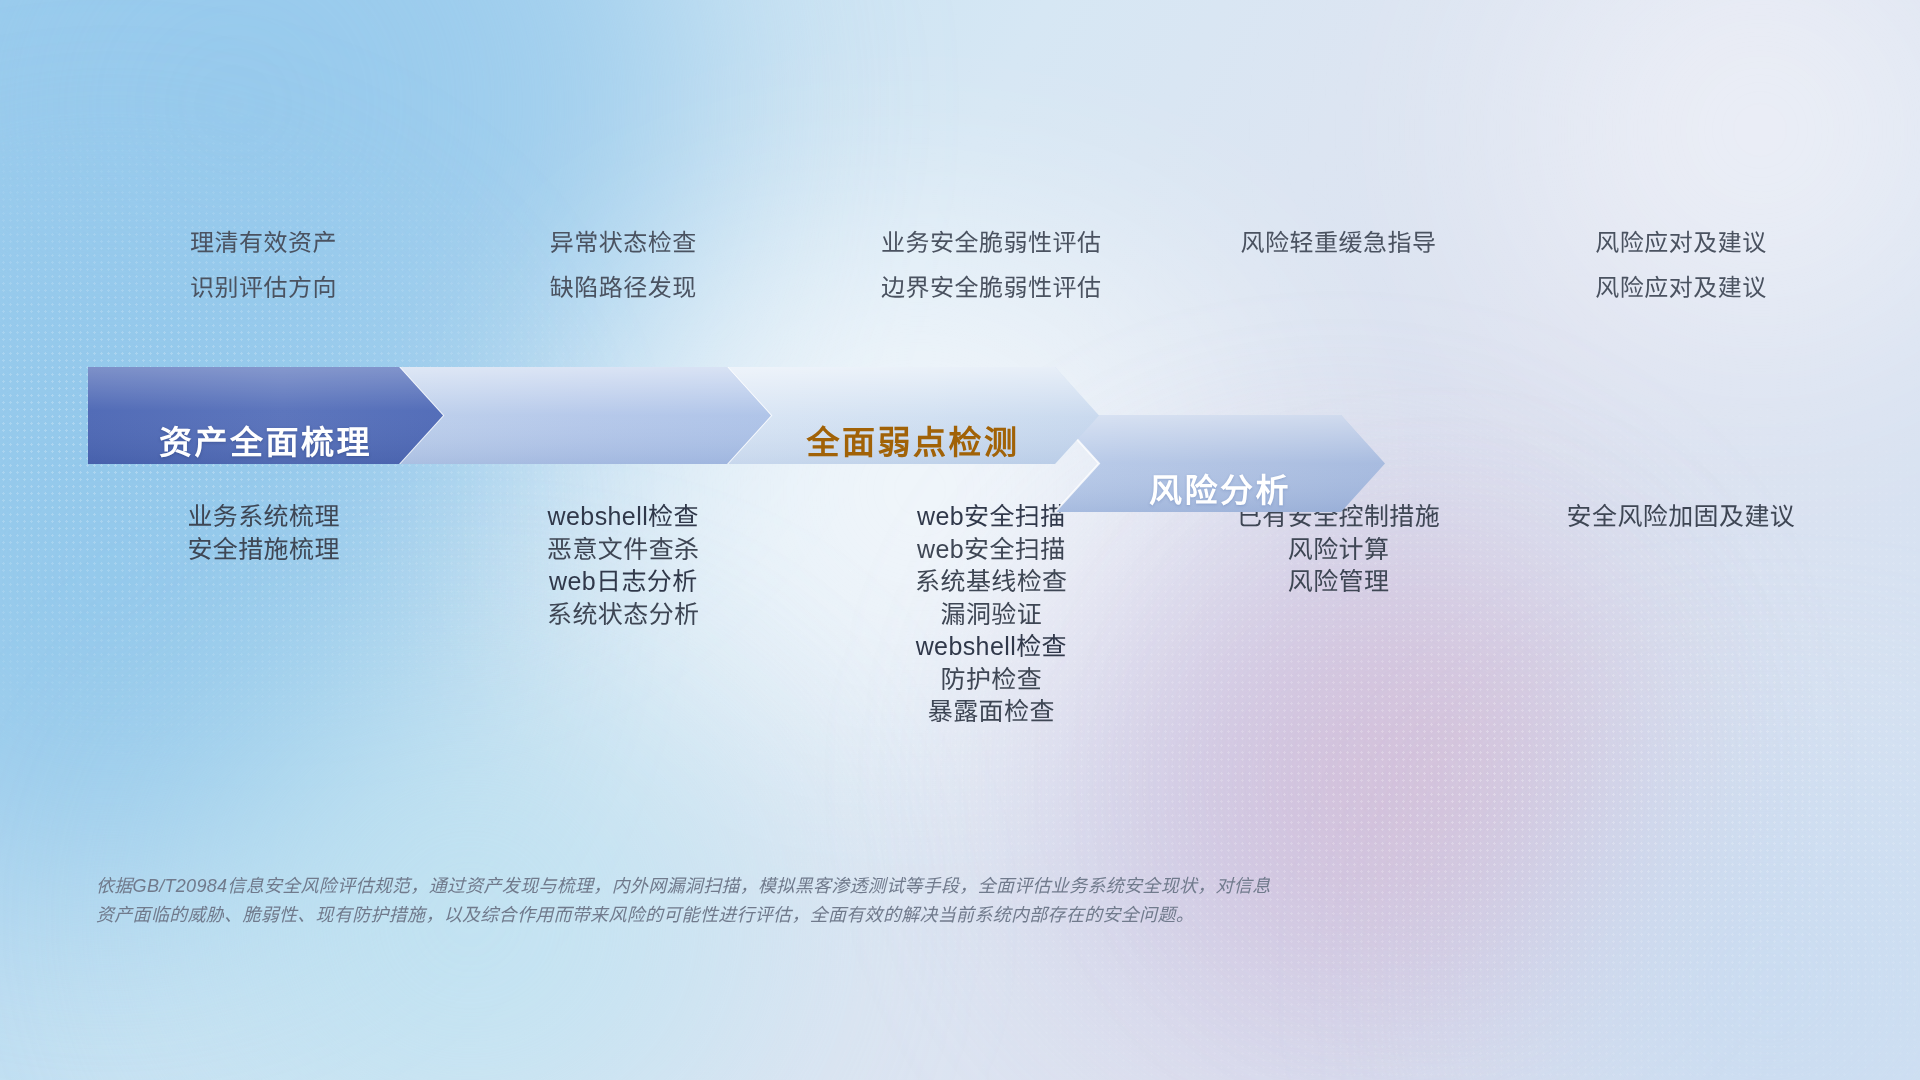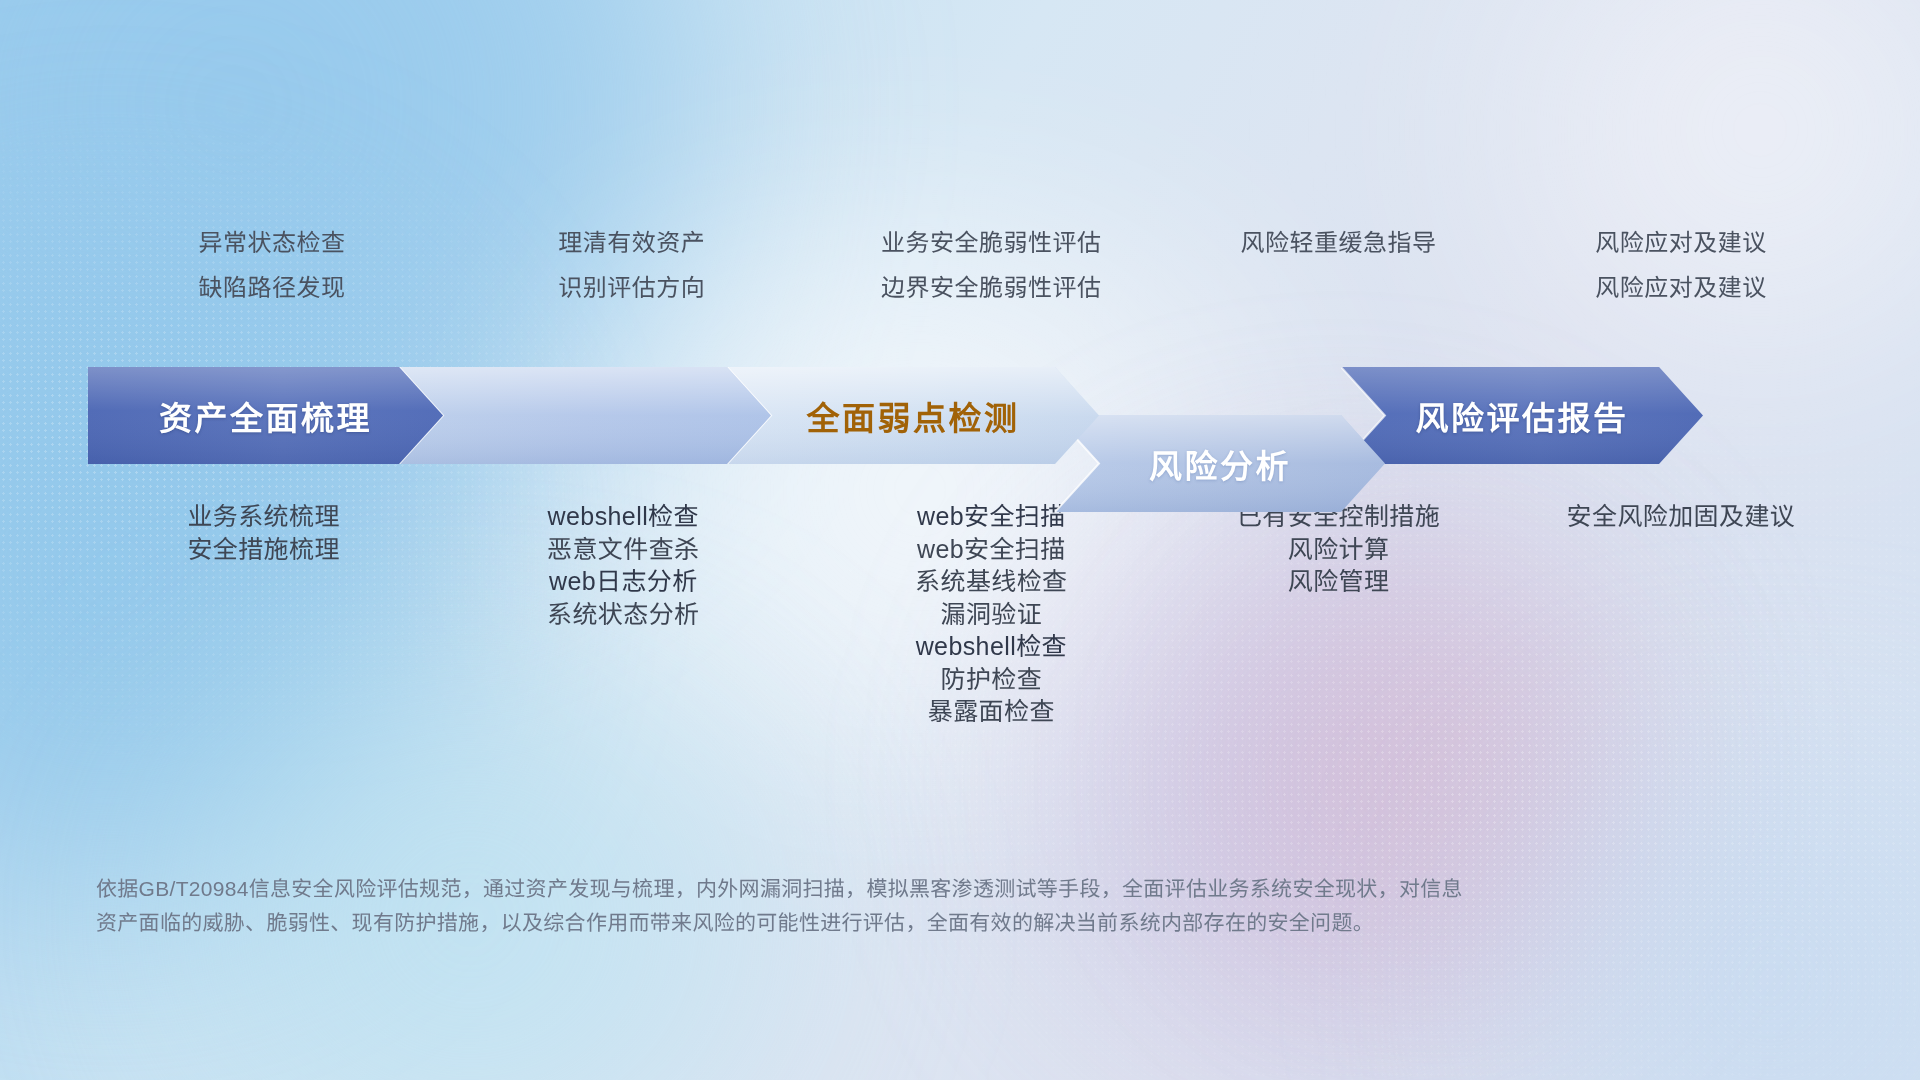--- a/index.html
+++ b/index.html
@@ -123,21 +123,21 @@
     left: 88px;
     top: 367px;
     width: 1770px;
     height: 97px;
     display: flex;
   }
   .arrow-seg {
     position: relative;
     height: 100%;
     display: flex;
-    align-items: center;
+    align-items: flex-end;
     justify-content: center;
   }
   .arrow-seg .shape {
     position: absolute;
     inset: 0;
   }
   .arrow-seg .label {
     position: relative;
     z-index: 3;
     font-size: 33px;
@@ -185,24 +185,25 @@
     letter-spacing: 0.4px;
   }
   .list-item.strong { font-weight: normal; color: #30384a; }
 
   
   .footer {
     position: absolute;
     left: 96px;
     top: 872px;
     width: 1560px;
-    font-size: 21px;
+    font-size: 18px;
     line-height: 1.62;
     color: #707a8c;
     letter-spacing: 0.3px;
+    font-style: italic;
   }
   .footer p { margin: 0; }
 </style>
 </head>
 <body>
 
 <div class="bg-root">
   <div class="blob blob-sky-tl"></div>
   <div class="blob blob-sky-l"></div>
   <div class="blob blob-white-mid"></div>
@@ -211,28 +212,28 @@
   <div class="blob blob-cyan-bl"></div>
   <div class="blob blob-blue-br"></div>
   <div class="blob blob-white-tr"></div>
   <div class="dot-mesh"></div>
 </div>
 
 <div class="stage">
 
   <div class="caption-row">
 
+    <div class="caption-col" style="width:355px">
+      <div class="caption-line">理清有效资产</div>
+      <div class="caption-line">识别评估方向</div>
+    </div>
+
     <div class="caption-col" style="width:372px">
       <div class="caption-line">异常状态检查</div>
       <div class="caption-line">缺陷路径发现</div>
-    </div>
-
-    <div class="caption-col" style="width:355px">
-      <div class="caption-line">理清有效资产</div>
-      <div class="caption-line">识别评估方向</div>
     </div>
 
     <div class="caption-col" style="width:372px">
       <div class="caption-line">业务安全脆弱性评估</div>
       <div class="caption-line">边界安全脆弱性评估</div>
     </div>
 
     <div class="caption-col" style="width:330px">
       <div class="caption-line">风险轻重缓急指导</div>
     </div>
@@ -321,40 +322,20 @@
             <stop offset="100%" stop-color="#7f96c4" stop-opacity="0.22"></stop>
           </linearGradient>
         </defs>
         <path d="M0,0 L286,0 L330,48.5 L286,97 L0,97 L44,48.5 Z" fill="url(#g4)"></path>
         <path d="M0,0 L286,0 L330,48.5 L286,97 L0,97 L44,48.5 Z" fill="url(#e4)"></path>
         <path d="M0,0 L44,48.5 L0,97" fill="none" stroke="#ffffff" stroke-opacity="0.8" stroke-width="2"></path>
       </svg>
       <span class="label on-light">风险分析</span>
     </div>
 
-    <div class="arrow-seg seg-5">
-      <svg class="shape" viewBox="0 0 362 97" preserveAspectRatio="none">
-        <defs>
-          <linearGradient id="g5" x1="0" y1="0" x2="1" y2="0">
-            <stop offset="0%" stop-color="#4d68b6"></stop>
-            <stop offset="55%" stop-color="#5670ba"></stop>
-            <stop offset="100%" stop-color="#4b66b4"></stop>
-          </linearGradient>
-          <linearGradient id="e5" x1="0" y1="0" x2="0" y2="1">
-            <stop offset="0%" stop-color="#ffffff" stop-opacity="0.26"></stop>
-            <stop offset="48%" stop-color="#ffffff" stop-opacity="0.04"></stop>
-            <stop offset="100%" stop-color="#1e2f63" stop-opacity="0.12"></stop>
-          </linearGradient>
-        </defs>
-        <path d="M0,0 L318,0 L362,48.5 L318,97 L0,97 L44,48.5 Z" fill="url(#g5)"></path>
-        <path d="M0,0 L318,0 L362,48.5 L318,97 L0,97 L44,48.5 Z" fill="url(#e5)"></path>
-        <path d="M0,0 L44,48.5 L0,97" fill="none" stroke="#ffffff" stroke-opacity="0.7" stroke-width="2"></path>
-      </svg>
-      <span class="label on-dark">风险评估报告</span>
-    </div>
 
   </div>
 
   <div class="list-row">
 
     <div class="list-col" style="width:355px">
       <div class="list-item">业务系统梳理</div>
       <div class="list-item">安全措施梳理</div>
     </div>
 

